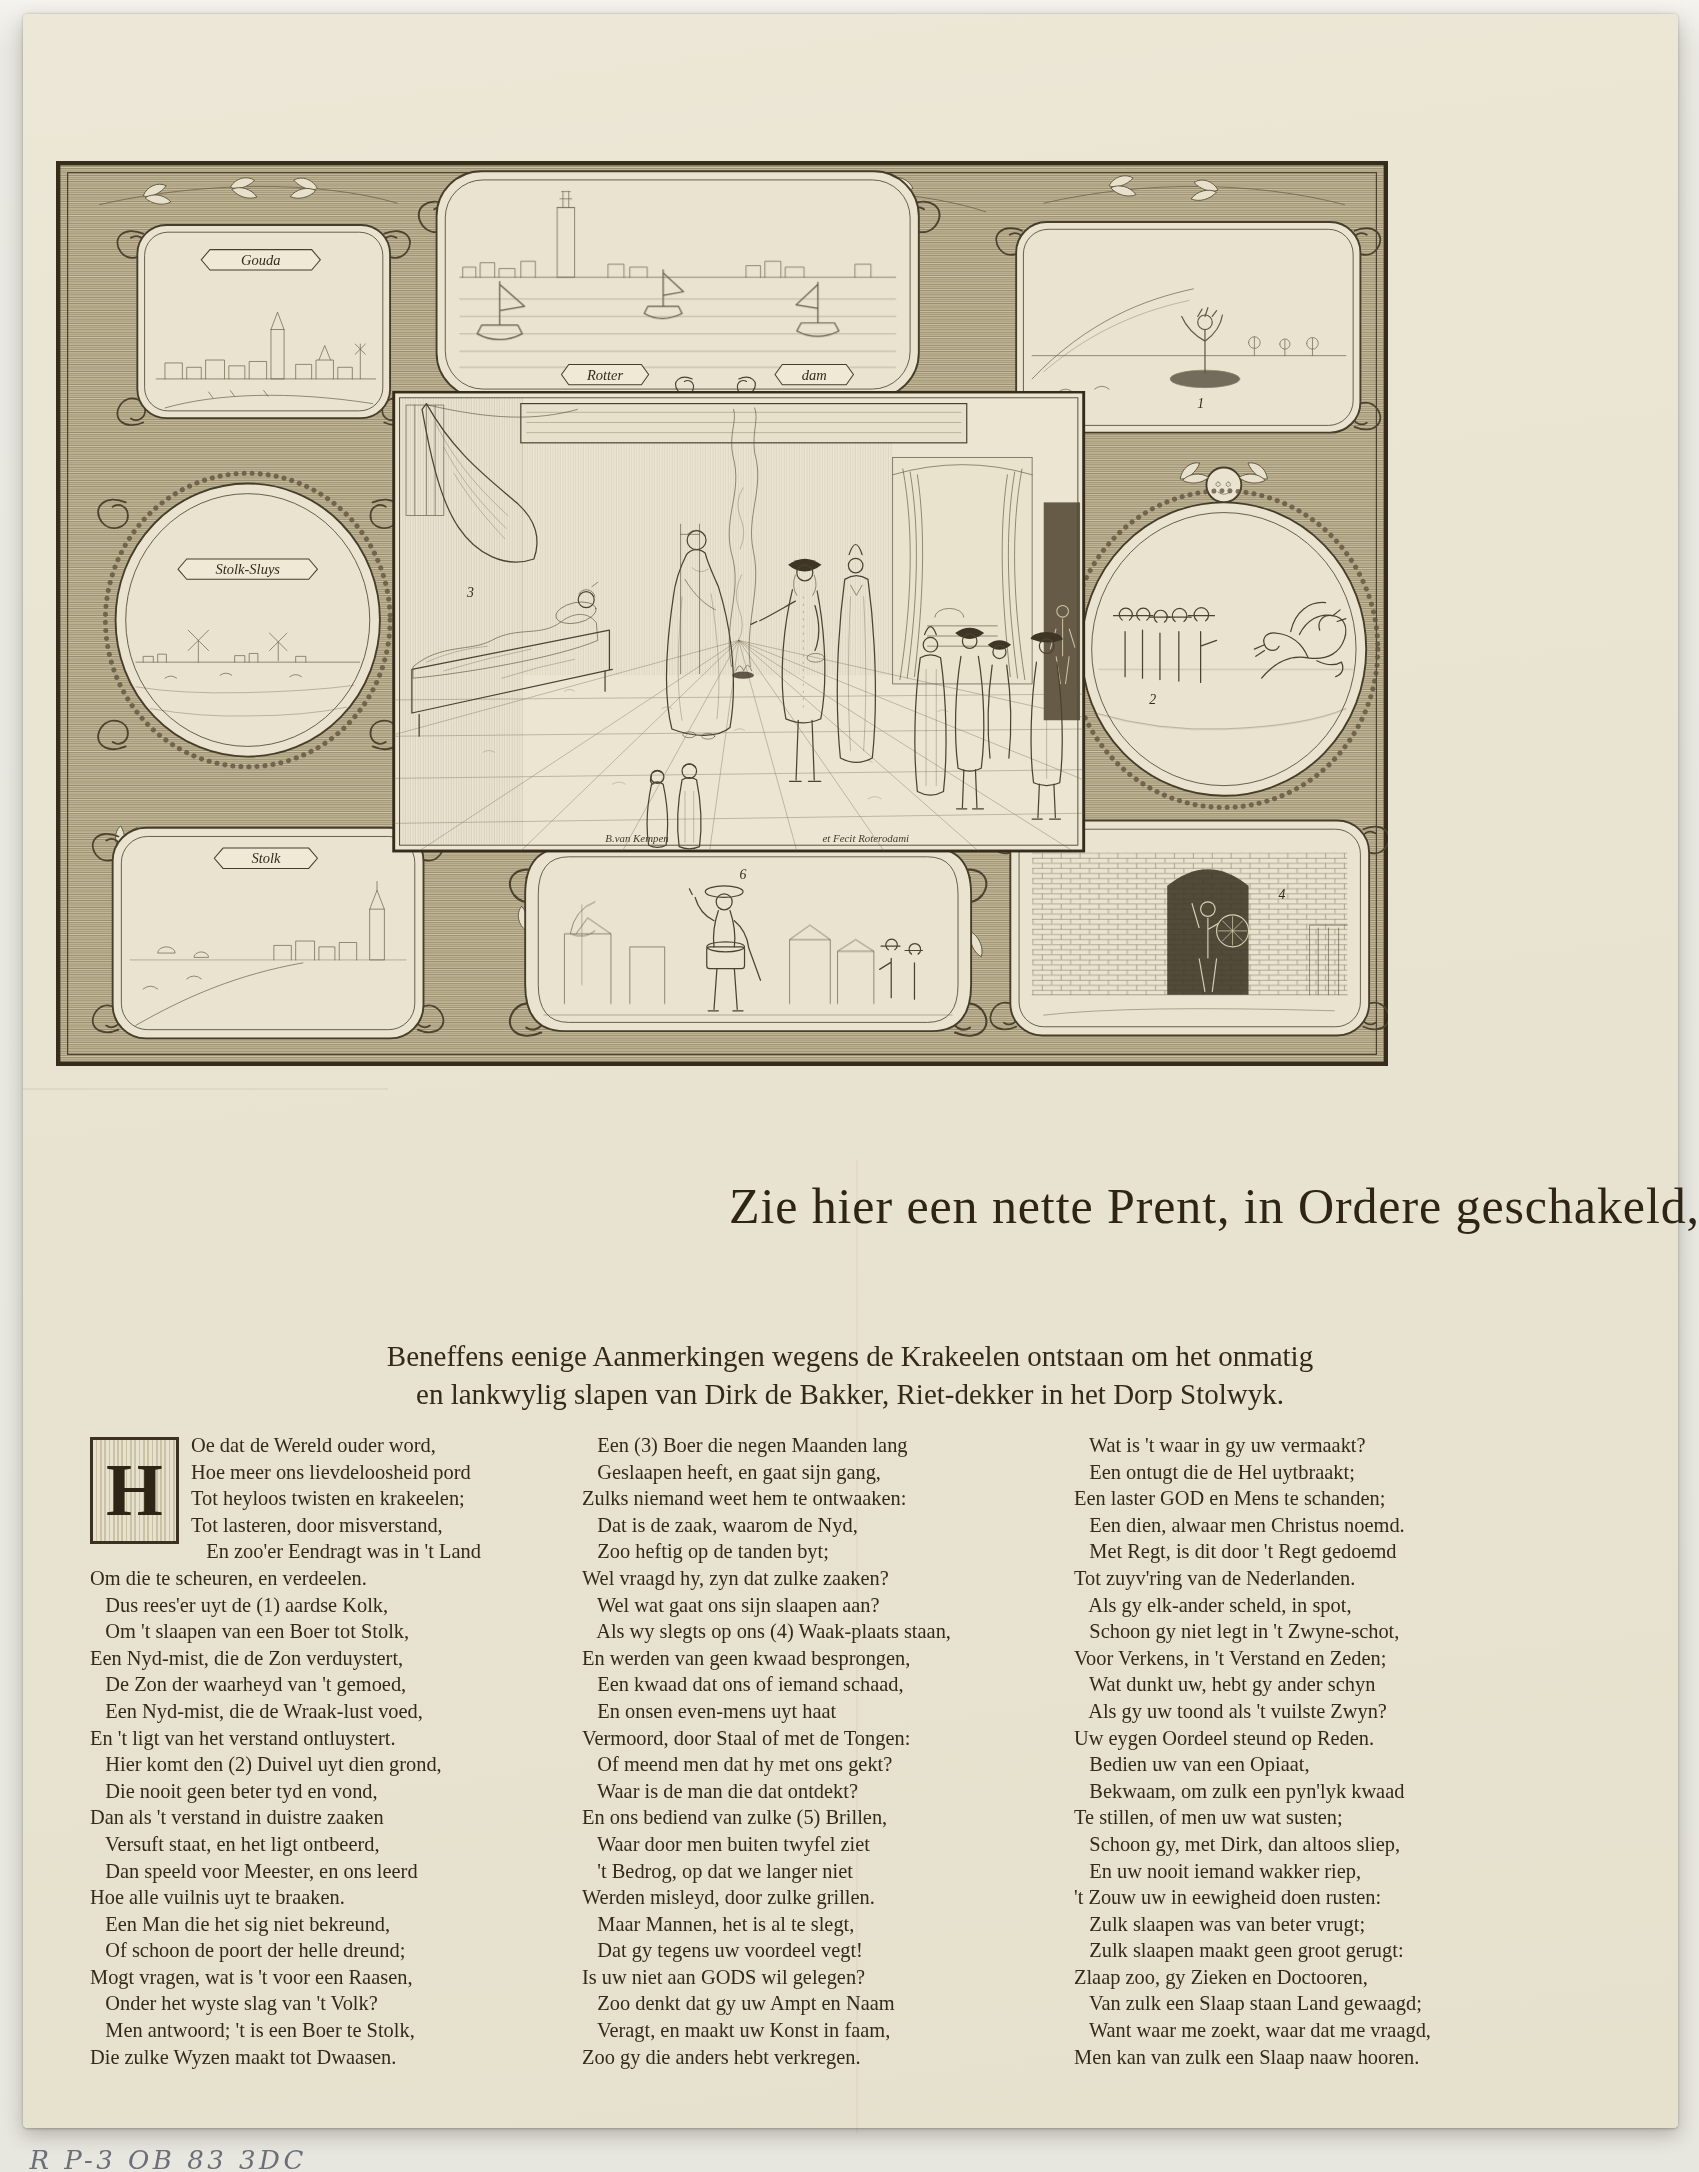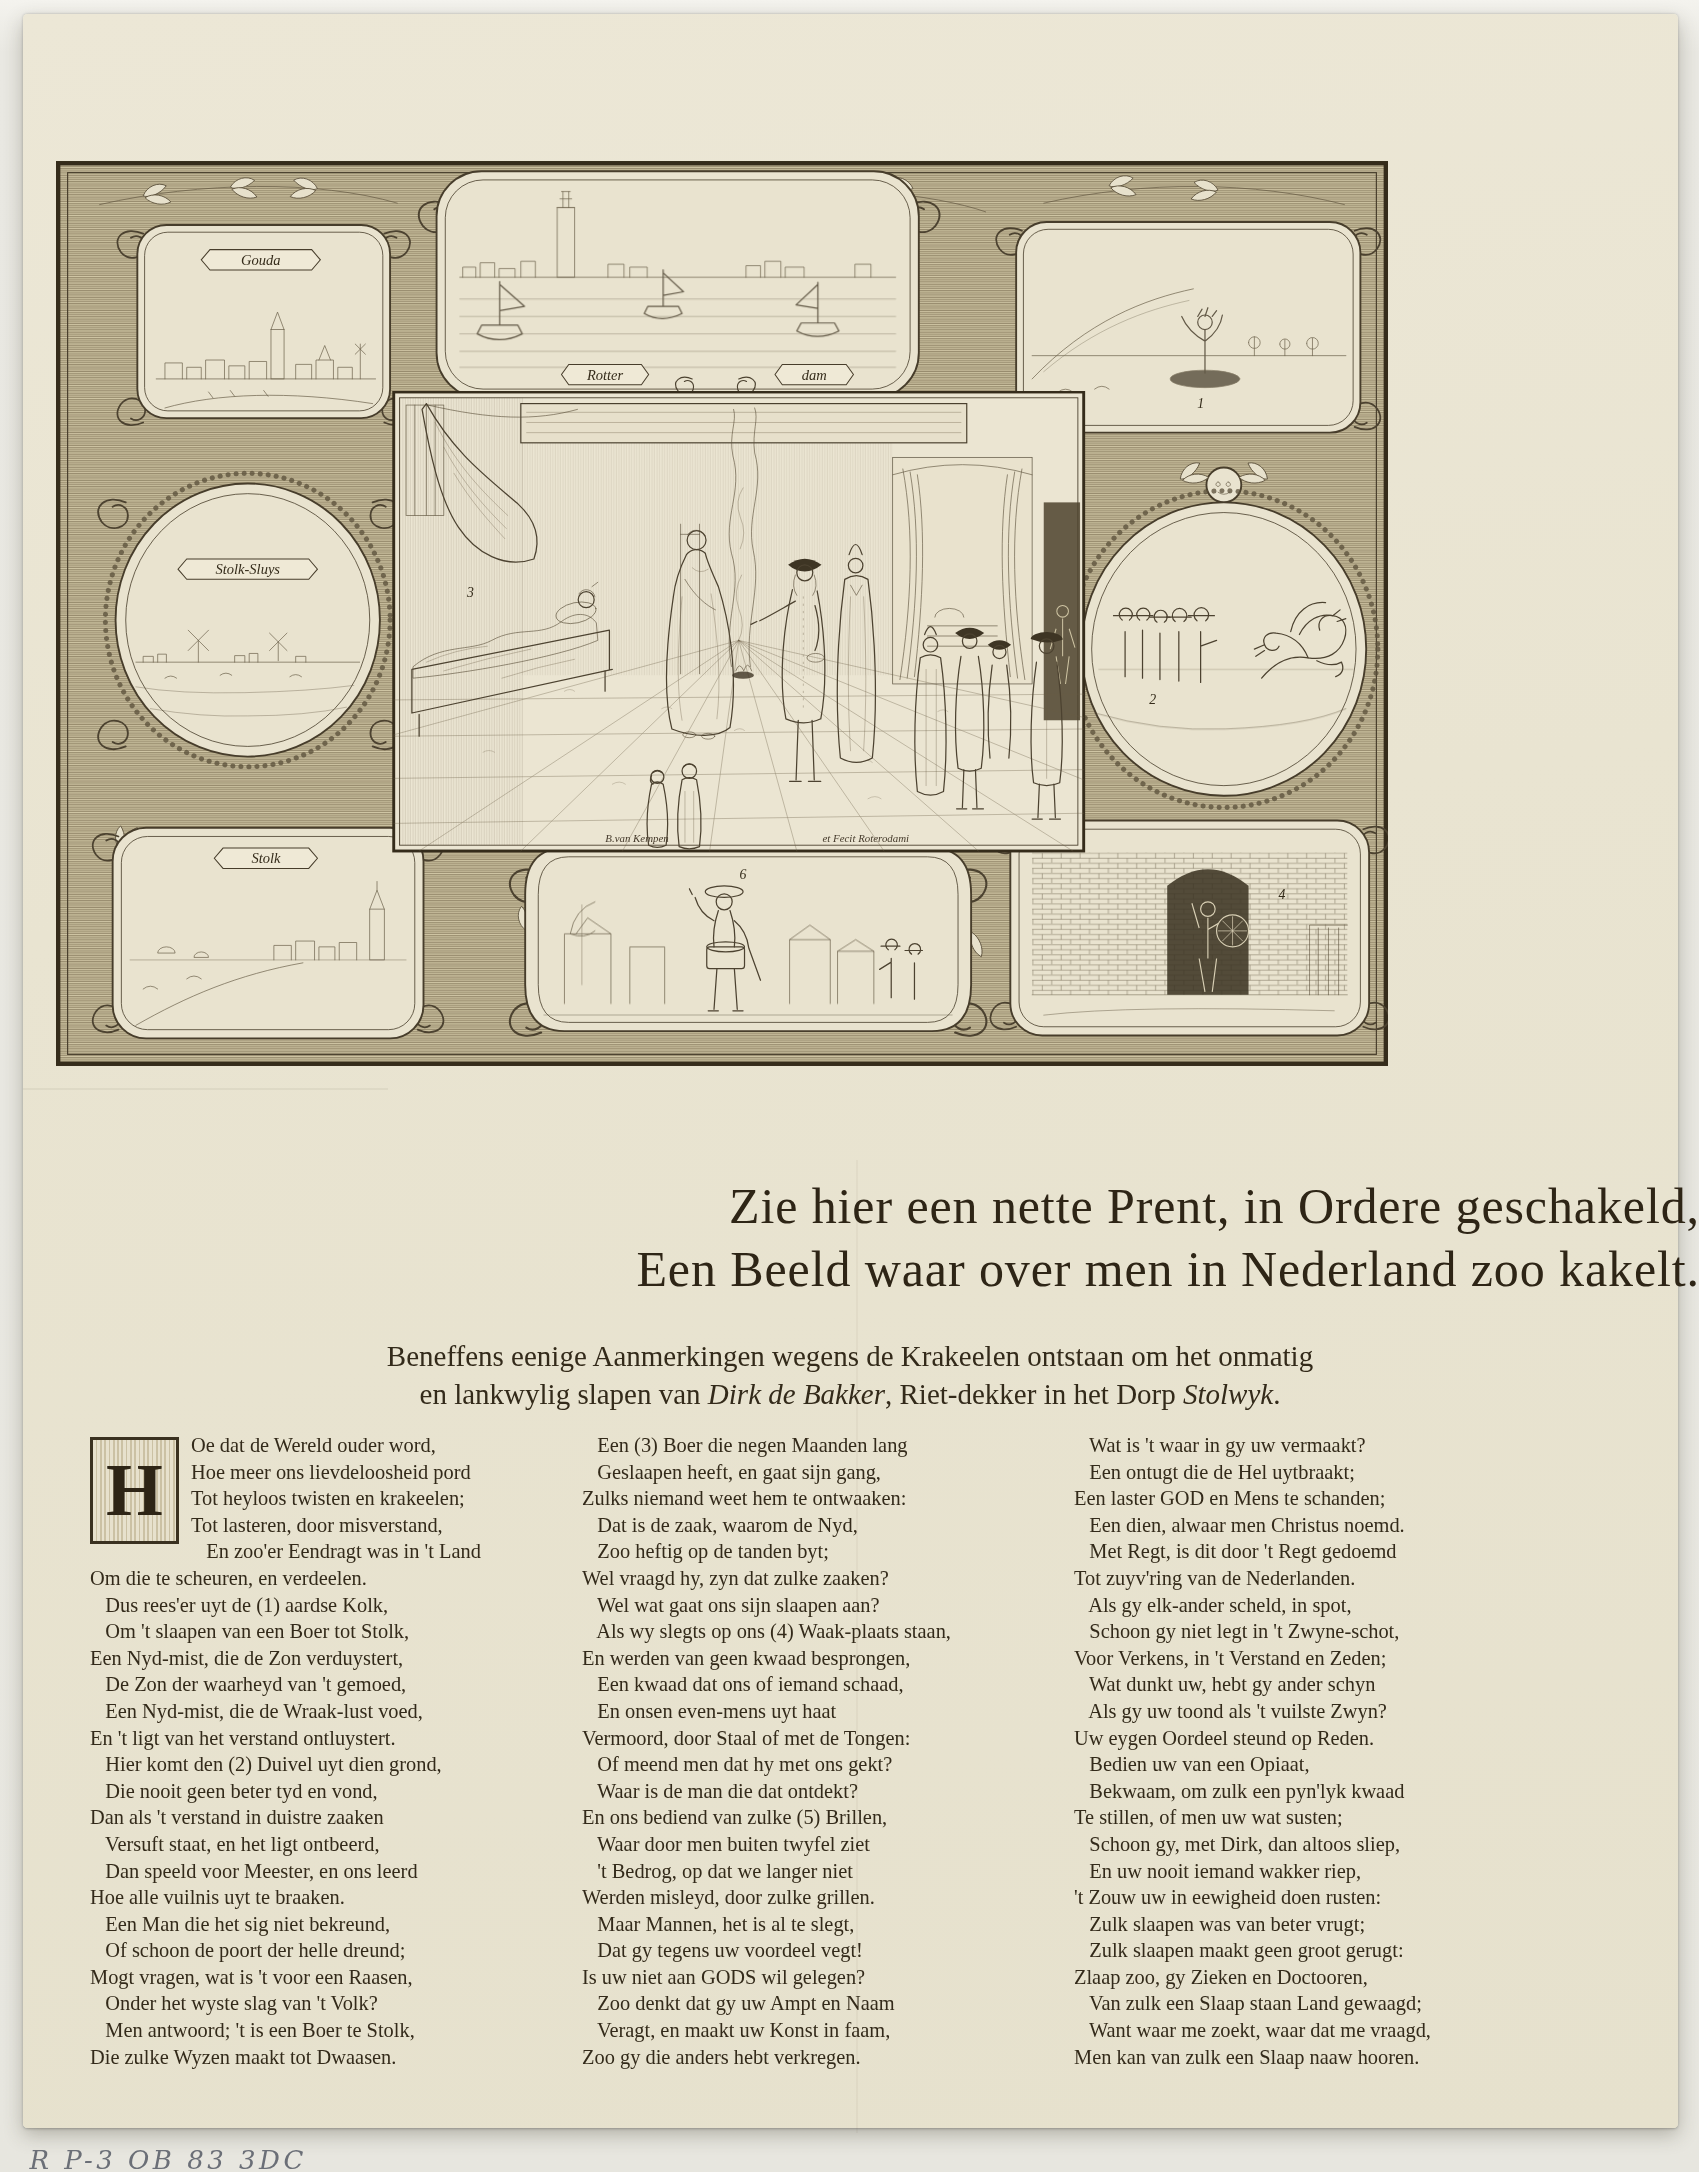--- a/index.html
+++ b/index.html
@@ -11,21 +11,21 @@
          border-radius:4.3px;}
   .crease-v{position:absolute;left:856px;top:1160px;width:1.7px;height:973px;background:rgba(90,80,55,.05);}
   .crease-h{position:absolute;left:22.6px;top:1088px;width:365px;height:1.7px;background:rgba(90,80,55,.07);}
   .plate{position:absolute;left:56px;top:71px;width:1332px;height:1085px;}
   .plate svg{display:block;width:100%;height:100%;}
 
   .title-block{position:absolute;left:0;right:0;top:1175px;text-align:right;}
   .title-line{font-size:50px;line-height:63px;letter-spacing:0.9px;color:#2e2516;}
   .subtitle-block{position:absolute;left:0;right:0;top:1337px;text-align:center;color:#332a1a;}
   .subtitle-line{font-size:29px;line-height:38px;}
-  .it{font-style:italic;}
+  .it{}
 
   .verse{position:absolute;left:90px;top:1432px;width:1460px;display:flex;justify-content:space-between;}
   .vcol{width:476px;}
   .vline{white-space:pre;font-size:20.4px;line-height:26.6px;color:#332a1a;}
   .dropcap{float:left;width:83px;height:101px;margin:5.2px 12px 1.7px 0;border:3.5px solid #3a3120;
            background:repeating-linear-gradient(90deg,#e7e1cd 0 2.6px,#cbc1a4 2.6px 4.3px);
            display:flex;align-items:center;justify-content:center;
            font-size:73px;color:#2e2516;font-weight:bold;}
   .signature{position:absolute;left:1086px;top:2084px;width:487px;text-align:center;
              font-style:italic;font-size:31px;letter-spacing:7px;color:#2e2516;}
@@ -416,21 +416,20 @@
       </g>
 
       <text class="insc" x="800" y="938" text-anchor="middle">B.van Kempen</text>
       <text class="insc" x="1115" y="938" text-anchor="middle">et Fecit Roterodami</text>
     </g>
   </svg>
   </div>
 
   <div class="title-block">
     <div class="title-line">Zie hier een nette Prent, in Ordere geschakeld,</div>
-    <div class="title-line">Een Beeld waar over men in Nederland zoo kakelt.</div>
   </div>
 
   <div class="subtitle-block">
     <div class="subtitle-line">Beneffens eenige Aanmerkingen wegens de Krakeelen ontstaan om het onmatig</div>
     <div class="subtitle-line"><span>en lankwylig slapen van </span><span class="it">Dirk de Bakker</span><span>, Riet-dekker in het Dorp </span><span class="it">Stolwyk</span><span>.</span></div>
   </div>
 
   <div class="verse">
     <div class="vcol">
       <div class="dropcap">H</div>

